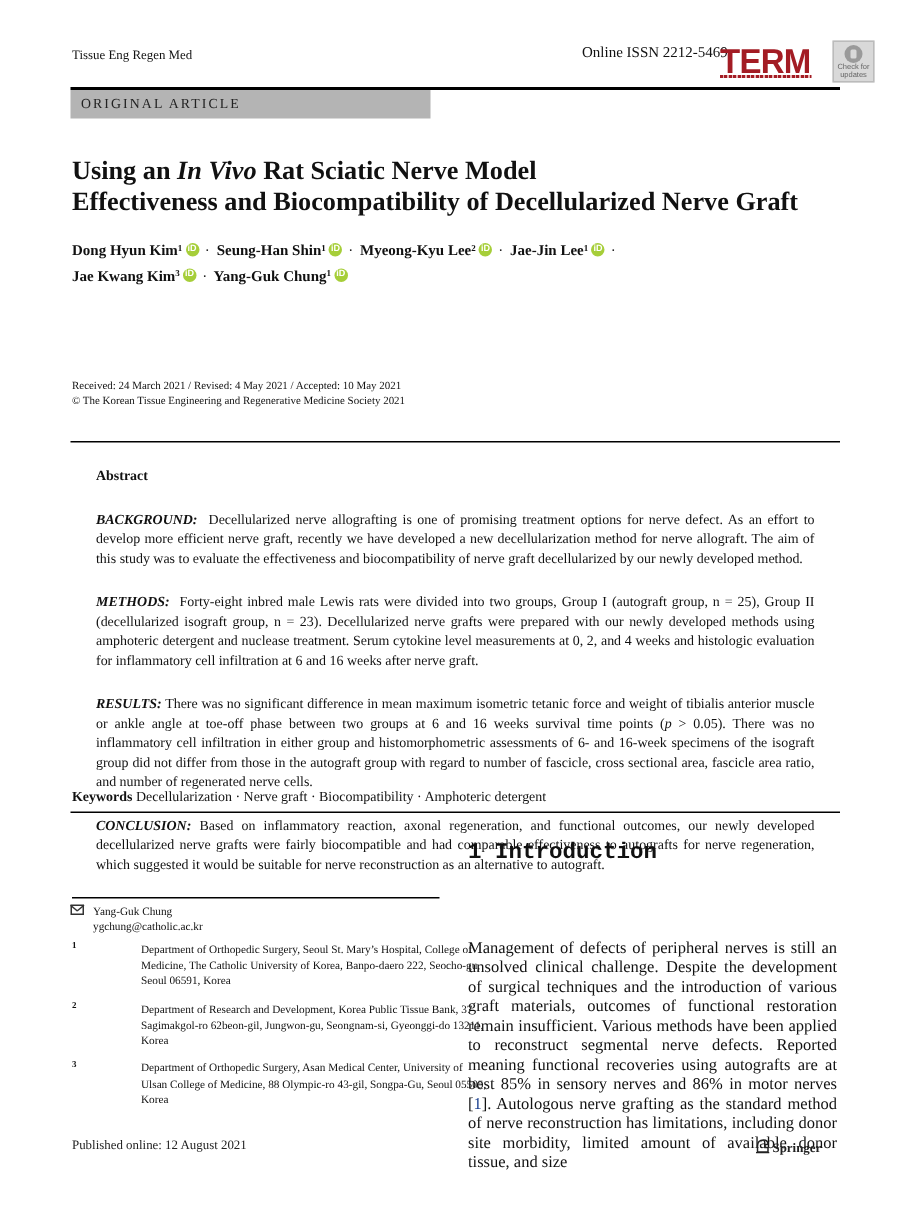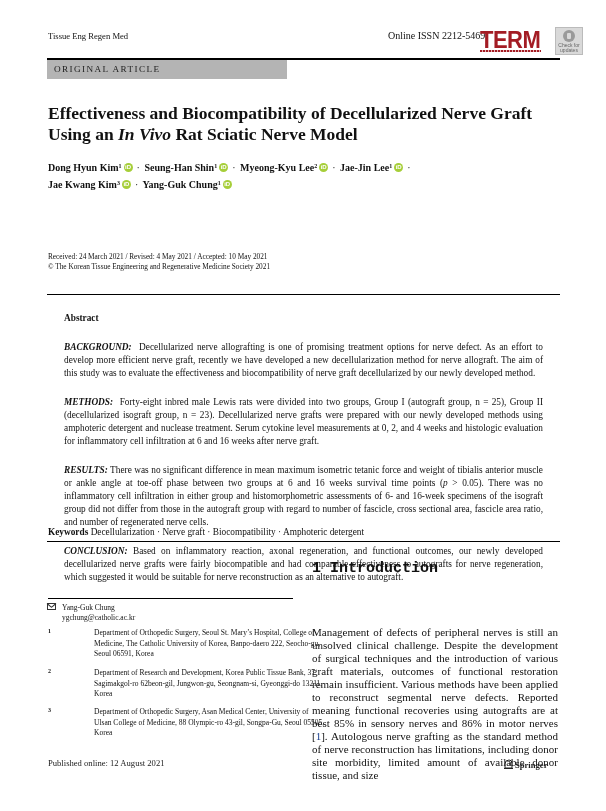--- a/index.html
+++ b/index.html
@@ -72,22 +72,22 @@
 <div class="abs check-badge">
   <div class="circ"></div>
   <div>Check for</div>
   <div>updates</div>
 </div>
 <div class="abs top-rule"></div>
 <div class="abs orig-bar"></div>
 <div class="abs orig-text">ORIGINAL ARTICLE</div>
 
 <div class="abs title">
+  <div><span>Using an </span><i>In Vivo</i><span> Rat Sciatic Nerve Model</span></div>
   <div>Effectiveness and Biocompatibility of Decellularized Nerve Graft</div>
-  <div><span>Using an </span><i>In Vivo</i><span> Rat Sciatic Nerve Model</span></div>
 </div>
 
 <div class="abs authors">
   <div>
     <span><span>Dong Hyun Kim</span><sup>1</sup><span class="orcid">iD</span></span><span class="sep">·</span>
     <span><span>Seung-Han Shin</span><sup>1</sup><span class="orcid">iD</span></span><span class="sep">·</span>
     <span><span>Myeong-Kyu Lee</span><sup>2</sup><span class="orcid">iD</span></span><span class="sep">·</span>
     <span><span>Jae-Jin Lee</span><sup>1</sup><span class="orcid">iD</span></span><span class="sep">·</span>
   </div>
   <div>

